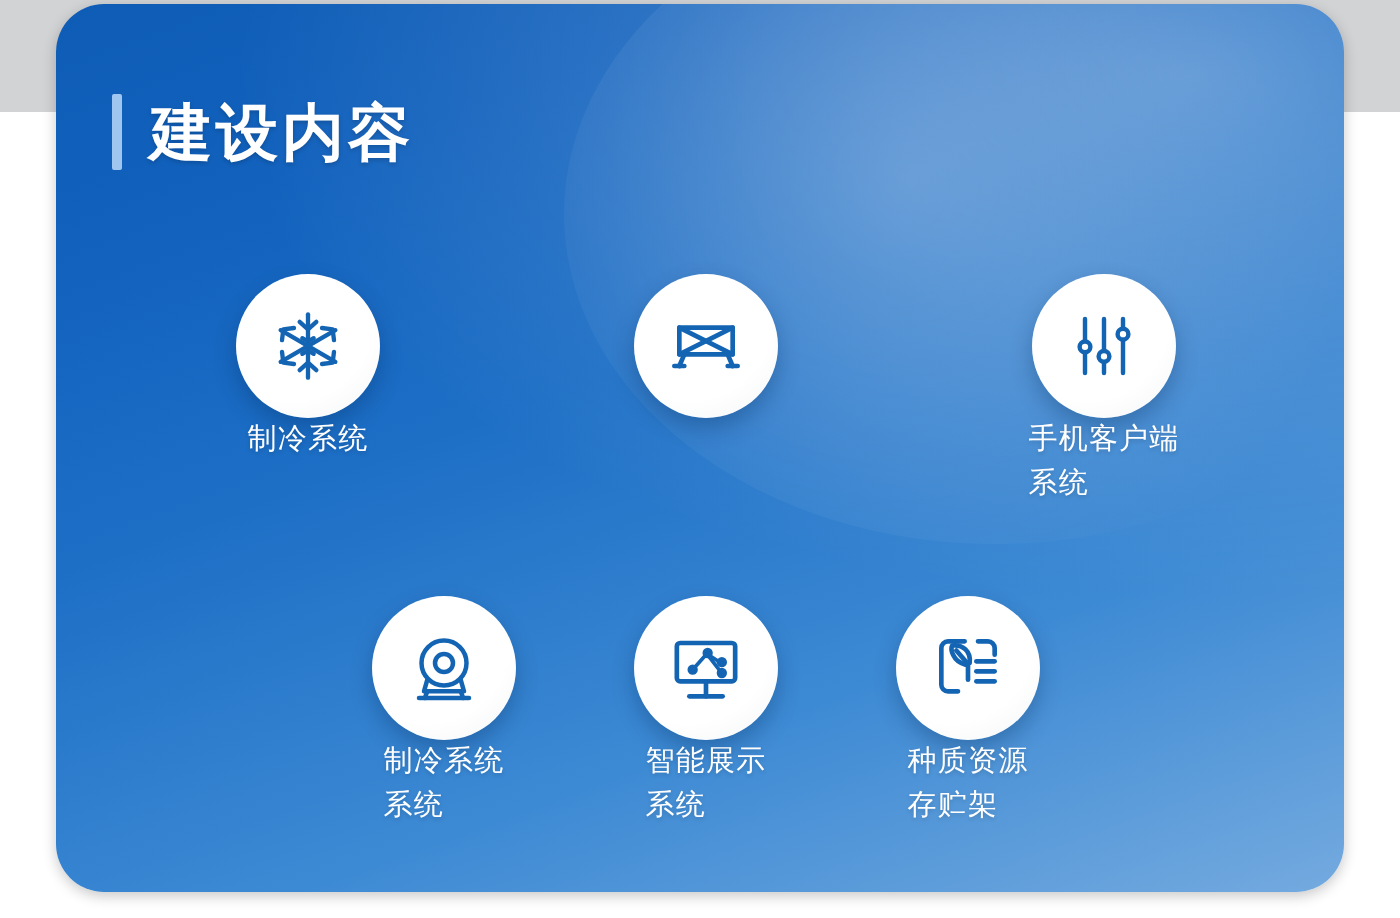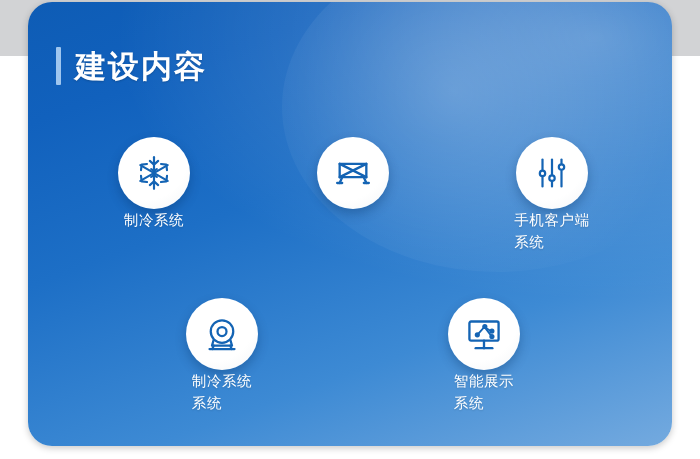--- a/index.html
+++ b/index.html
@@ -247,17 +247,35 @@
               </g>
               <line x1="24" y1="32" x2="24" y2="41" stroke="#1464b4" stroke-width="2.8" stroke-linecap="round"></line>
               <line x1="14" y1="41" x2="34" y2="41" stroke="#1464b4" stroke-width="2.8" stroke-linecap="round"></line>
             </svg>
           </span>
         </div>
         <div class="label">智能展示
 系统</div>
       </div>
 
+      <div class="item">
+        <div class="badge">
+          <span>
+            <svg width="40" height="40" viewBox="0 0 48 48" fill="none" stroke="#1464b4" stroke-width="2.8" stroke-linecap="round" stroke-linejoin="round">
+              <path d="M22 8 H12 A4 4 0 0 0 8 12 V34 A4 4 0 0 0 12 38 H18"></path>
+              <path d="M30 8 H36 A4 4 0 0 1 40 12 V16"></path>
+              <path d="M22.5 22 C14.5 20 13.5 12.5 14.5 10.5 C21 9.8 25.8 14 25 21"></path>
+              <line x1="17" y1="13.5" x2="23.5" y2="21"></line>
+              <line x1="24" y1="21" x2="24" y2="31"></line>
+              <line x1="29" y1="20" x2="40" y2="20"></line>
+              <line x1="29" y1="26" x2="40" y2="26"></line>
+              <line x1="29" y1="32" x2="40" y2="32"></line>
+            </svg>
+          </span>
+        </div>
+        <div class="label">种质资源
+存贮架</div>
+      </div>
 
     </div>
 
   </div>
 </div>
 
 </body></html>

